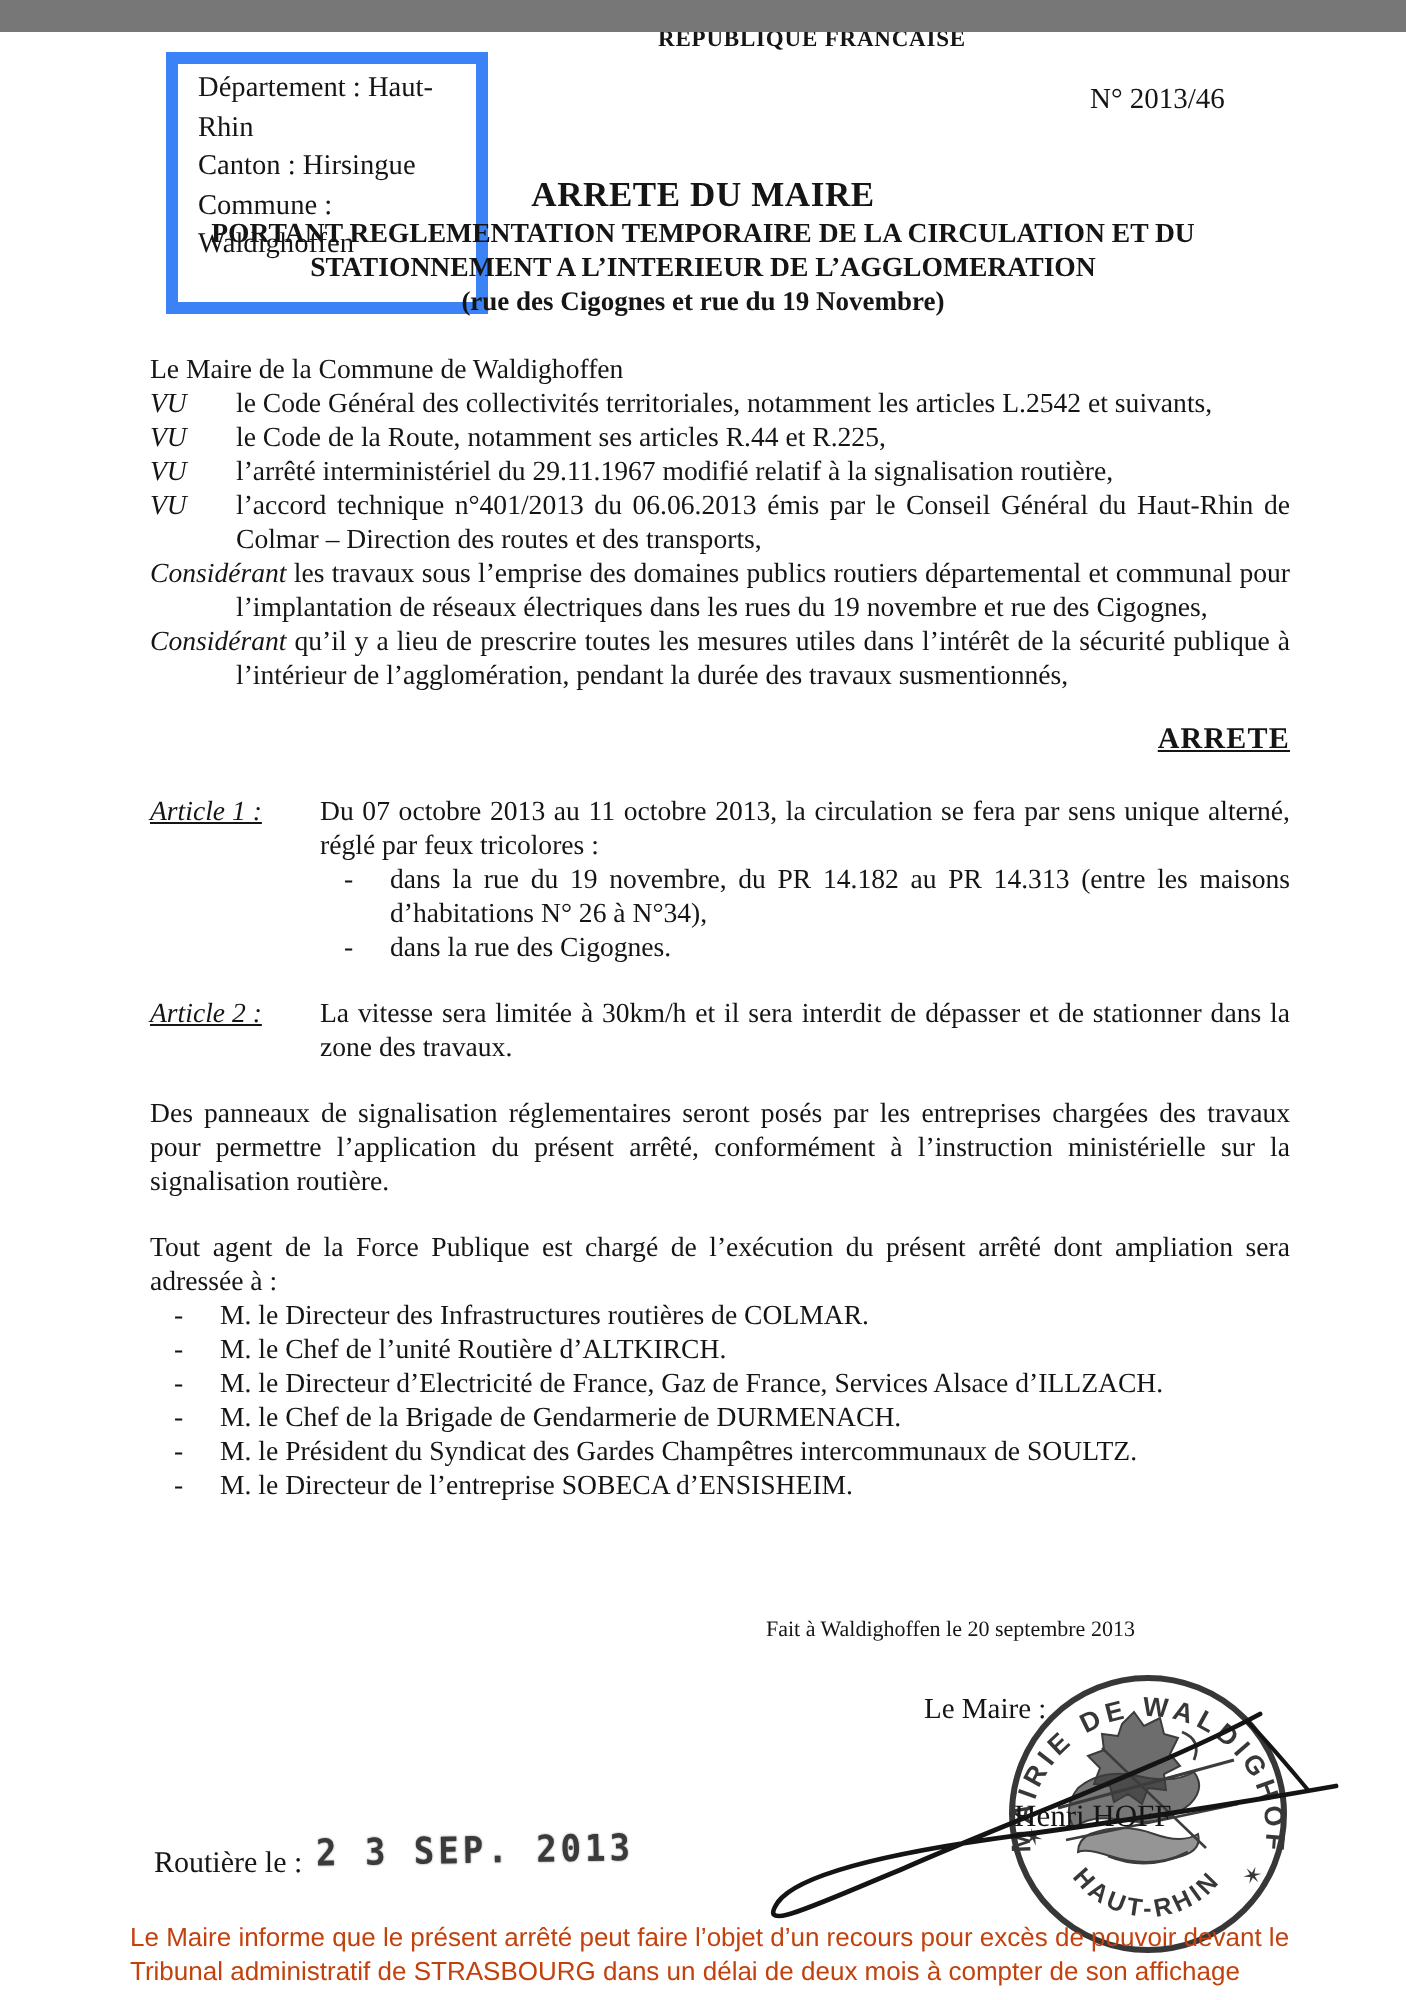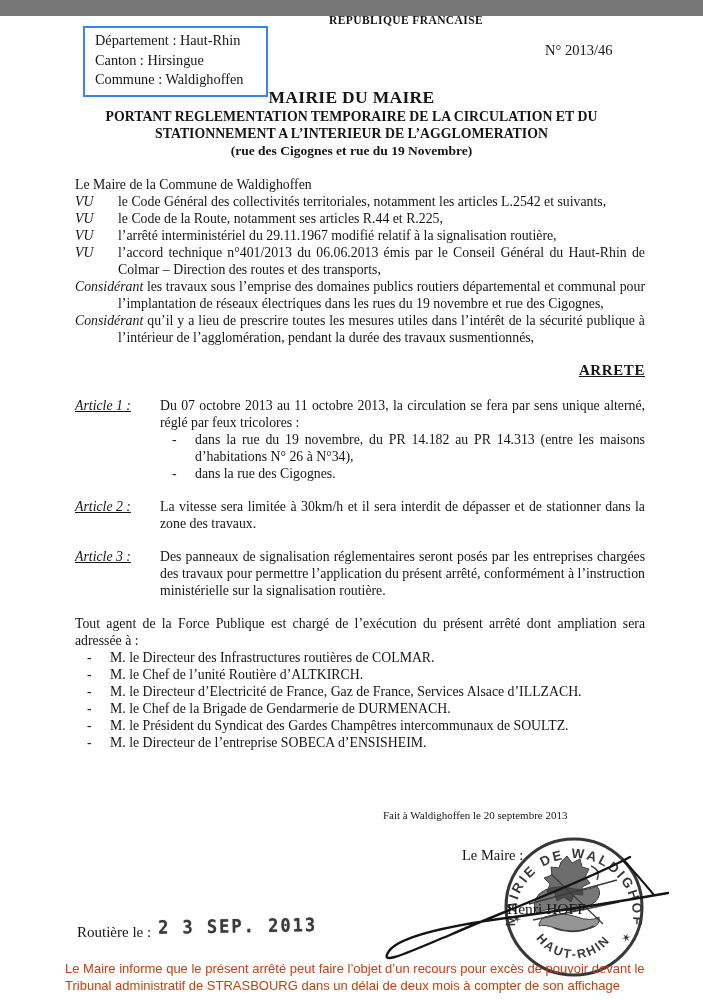--- a/index.html
+++ b/index.html
@@ -12,23 +12,23 @@
     color:#151515;
     font-family:"Liberation Serif", serif;
     overflow:hidden;
   }
   .republic {
     position:absolute; top:-2px; left:329px;
     font-size:11.5px; letter-spacing:.4px; font-weight:600;
   }
   .idbox {
     position:absolute; top:10px; left:83px;
-    width:185px;
-    border:2px solid #3b82f6;
-    padding:3px 10px 5px 10px;
+    width:161px;
+    border:6px solid #3b82f6;
+    padding:3px 10px 18px 10px;
     font-size:14.3px; line-height:19.5px;
   }
   .refnum {
     position:absolute; top:26px; left:545px;
     font-size:14.5px;
   }
   .titles {
     position:absolute; top:70px; left:30px; width:643px;
     text-align:center; font-weight:bold;
   }
@@ -87,21 +87,21 @@
 
   <div class="idbox">
     <div>Département : Haut-Rhin</div>
     <div>Canton : Hirsingue</div>
     <div>Commune : Waldighoffen</div>
   </div>
 
   <div class="refnum">N° 2013/46</div>
 
   <div class="titles">
-    <div class="title-1">MAIRIE DU MAIRE</div>
+    <div class="title-1">ARRETE DU MAIRE</div>
     <div class="title-2">PORTANT REGLEMENTATION TEMPORAIRE DE LA CIRCULATION ET DU</div>
     <div class="title-3">STATIONNEMENT A L’INTERIEUR DE L’AGGLOMERATION</div>
     <div class="title-4">(rue des Cigognes et rue du 19 Novembre)</div>
   </div>
 
   <div class="body">
     <p class="intro">Le Maire de la Commune de Waldighoffen</p>
 
     <div class="vu-row">
       <span class="vu-label">VU</span>
@@ -139,21 +139,20 @@
         </div>
       </div>
     </div>
 
     <div class="article">
       <span class="article-label">Article 2 :</span>
       <div class="article-body">La vitesse sera limitée à 30km/h et il sera interdit de dépasser et de stationner dans la zone des travaux.</div>
     </div>
 
     <div class="article">
-      <span class="article-label">Article 3 :</span>
       <div class="article-body">Des panneaux de signalisation réglementaires seront posés par les entreprises chargées des travaux pour permettre l’application du présent arrêté, conformément à l’instruction ministérielle sur la signalisation routière.</div>
     </div>
 
     <div class="article">
       <div class="article-body">
         <div>Tout agent de la Force Publique est chargé de l’exécution du présent arrêté dont ampliation sera adressée à :</div>
         <div class="b-row">
           <span class="b-dash">-</span>
           <span class="b-text">M. le Directeur des Infrastructures routières de COLMAR.</span>
         </div>

